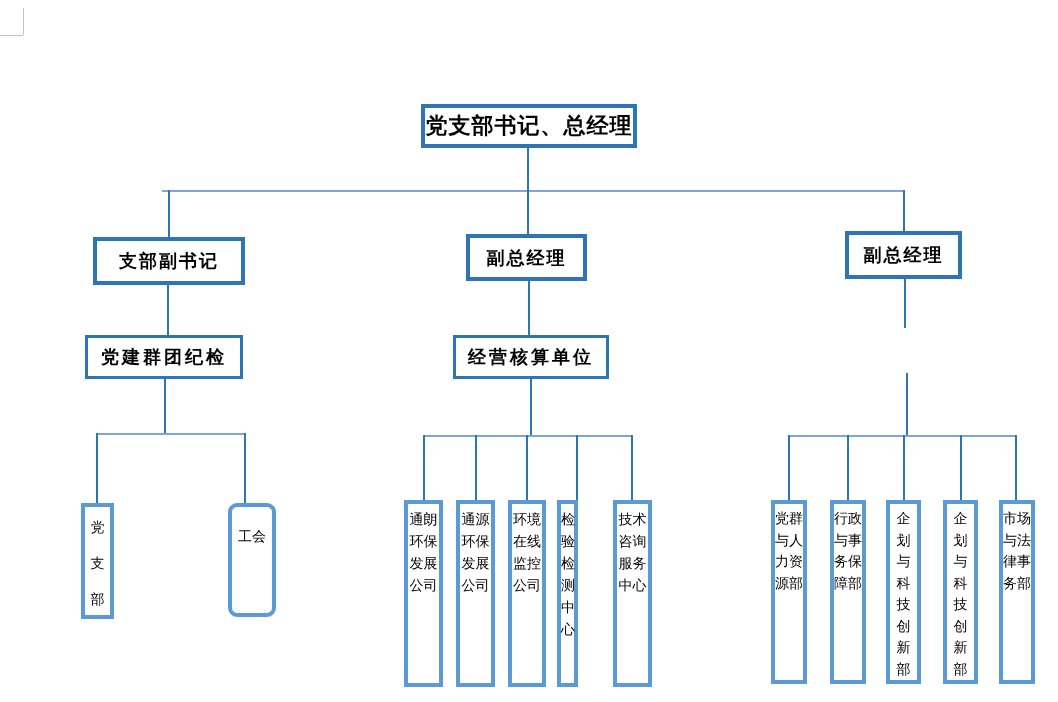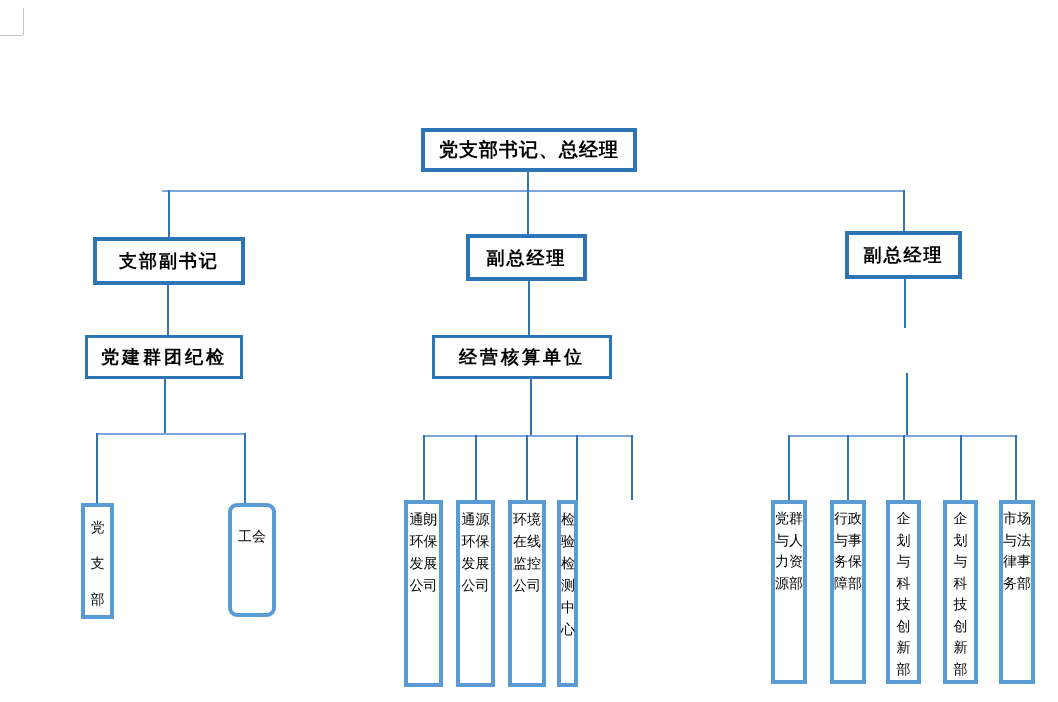--- a/index.html
+++ b/index.html
@@ -14,21 +14,21 @@
   body{font-family:"Liberation Sans","DejaVu Sans",sans-serif;color:var(--text);}
   #canvas{position:relative;width:1058px;height:702px;background:#ffffff;overflow:hidden;}
 
   
   .node{
     position:absolute;box-sizing:border-box;background:#fff;
     border:4px solid var(--border-dark);
     display:flex;align-items:center;justify-content:center;
     font-weight:bold;color:#000;white-space:nowrap;
   }
-  .node-l1{font-size:19px;letter-spacing:1px;margin-top:24px;}
+  .node-l1{font-size:22px;letter-spacing:1px;}
   .node-l2{font-size:18px;letter-spacing:2px;}
   .node-l3{font-size:18px;letter-spacing:3px;border-width:3px;}
 
   
   .vbox{
     position:absolute;box-sizing:border-box;background:#fff;
     border:4px solid var(--border-light);
     text-align:center;color:#000;font-size:14px;
   }
   .vbox .vt{word-break:break-all;line-height:22px;padding-top:4px;}
@@ -92,21 +92,21 @@
   <div class="node node-l2" style="left:466px;top:234px;width:121px;height:47px;">
     <span>副总经理</span>
   </div>
   <div class="node node-l2" style="left:845px;top:231px;width:117px;height:48px;">
     <span>副总经理</span>
   </div>
 
   <div class="node node-l3" style="left:85px;top:335px;width:158px;height:44px;">
     <span>党建群团纪检</span>
   </div>
-  <div class="node node-l3" style="left:432px;top:335px;width:180px;height:44px;">
+  <div class="node node-l3" style="left:453px;top:335px;width:156px;height:44px;">
     <span>经营核算单位</span>
   </div>
 
   <div class="vbox" style="left:81px;top:503px;width:33px;height:116px;">
     <div class="vt vt-lh36">党支部</div>
   </div>
   <div class="vbox" style="left:228px;top:503px;width:48px;height:114px;border-radius:9px;">
     <div class="vt vt-lh58">工会</div>
   </div>
 
@@ -115,20 +115,23 @@
   </div>
   <div class="vbox" style="left:456px;top:500px;width:39px;height:187px;">
     <div class="vt">通源环保发展公司</div>
   </div>
   <div class="vbox" style="left:508px;top:500px;width:38px;height:187px;">
     <div class="vt">环境在线监控公司</div>
   </div>
   <div class="vbox" style="left:557px;top:500px;width:21px;height:187px;">
     <div class="vt">检验检测中心</div>
   </div>
+  <div class="vbox" style="left:613px;top:500px;width:39px;height:187px;">
+    <div class="vt">技术咨询服务中心</div>
+  </div>
 
   <div class="vbox" style="left:771px;top:500px;width:36px;height:184px;">
     <div class="vt vt-lh215">党群与人力资源部</div>
   </div>
   <div class="vbox" style="left:830px;top:500px;width:36px;height:184px;">
     <div class="vt vt-lh215">行政与事务保障部</div>
   </div>
   <div class="vbox" style="left:886px;top:500px;width:35px;height:184px;">
     <div class="vt vt-lh215">企划与科技创新部</div>
   </div>

